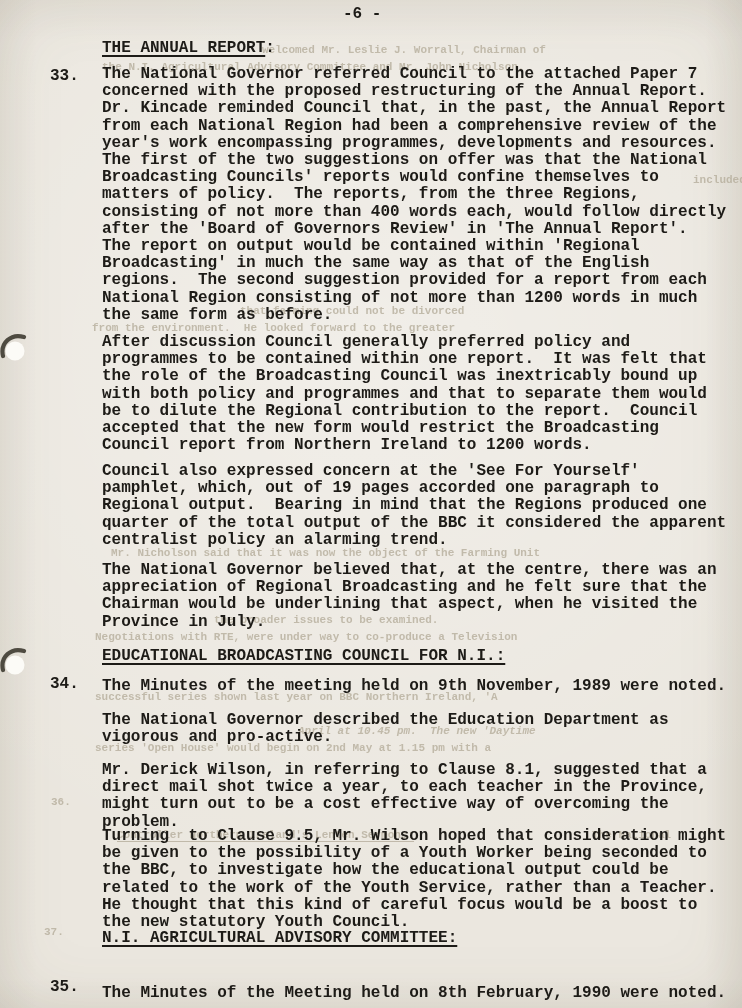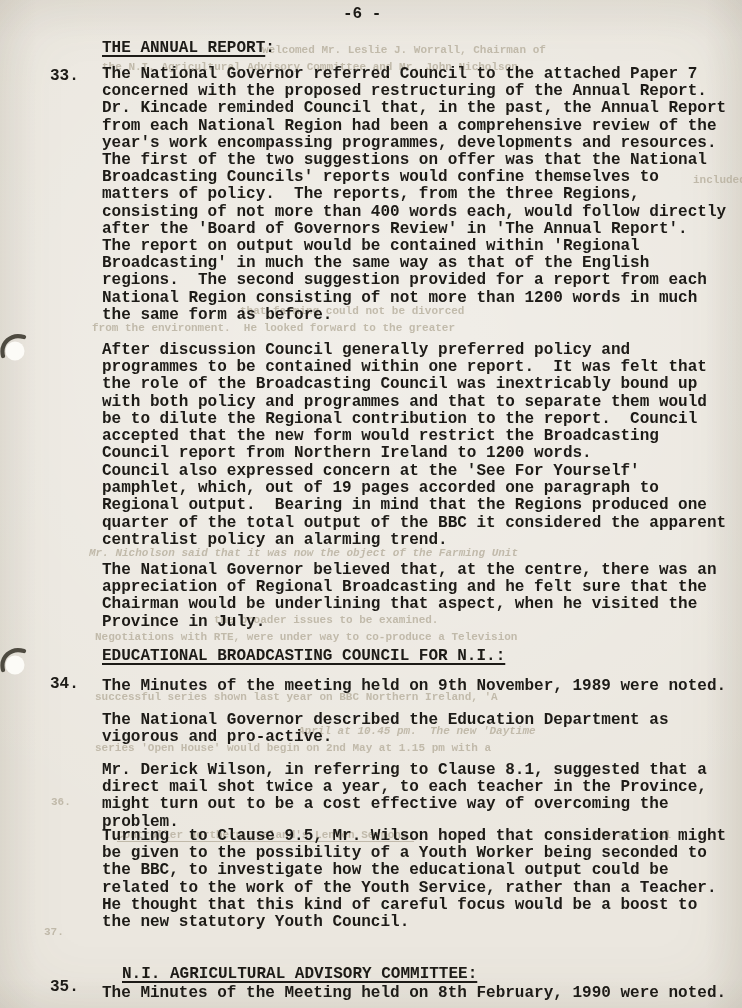--- a/index.html
+++ b/index.html
@@ -57,21 +57,21 @@
 <body>
 
 <div class="page">
   <div class="line-block pageno">-6 -</div>
   <div id="ghost-layer">
       <span class="ghost" style="left: 262px; top: 42px;">welcomed Mr. Leslie J. Worrall, Chairman of</span>
       <span class="ghost" style="left: 102px; top: 59px;">the N.I. Agricultural Advisory Committee and Mr. John Nicholson,</span>
       <span class="ghost" style="left: 645px; top: 172px; margin-left: 48px;">included</span>
       <span class="ghost" style="left: 240px; top: 303px;">that farming could not be divorced</span>
       <span class="ghost" style="left: 92px; top: 320px;">from the environment.  He looked forward to the greater</span>
-      <span class="ghost" style="left: 89px; top: 545px; font-style: italic;">Mr. Nicholson said that it was now the object of the Farming Unit</span>
+      <span class="ghost" style="left: 111px; top: 545px;">Mr. Nicholson said that it was now the object of the Farming Unit</span>
       <span class="ghost" style="left: 214px; top: 612px;">the broader issues to be examined.</span>
       <span class="ghost" style="left: 95px; top: 629px;">Negotiations with RTE, were under way to co-produce a Television</span>
       <span class="ghost" style="left: 95px; top: 689px; text-align: center;">successful series shown last year on BBC Northern Ireland, 'A</span>
       <span class="ghost" style="left: 298px; top: 723px; font-style: italic;">April at 10.45 pm.  The new 'Daytime</span>
       <span class="ghost" style="left: 95px; top: 740px;">series 'Open House' would begin on 2nd May at 1.15 pm with a</span>
       <span class="ghost" style="left: 51px; top: 794px;">36.</span>
       <span class="ghost u" style="left: 88px; top: 827px;">Controller Northern Ireland's Lenten Sermons:</span>
       <span class="ghost" style="left: 592px; top: 827px;">The National</span>
       <span class="ghost" style="left: 44px; top: 924px;">37.</span>
     </div>
@@ -86,21 +86,21 @@
 The first of the two suggestions on offer was that the National
 Broadcasting Councils' reports would confine themselves to
 matters of policy.  The reports, from the three Regions,
 consisting of not more than 400 words each, would follow directly
 after the 'Board of Governors Review' in 'The Annual Report'.
 The report on output would be contained within 'Regional
 Broadcasting' in much the same way as that of the English
 regions.  The second suggestion provided for a report from each
 National Region consisting of not more than 1200 words in much
 the same form as before.</div>
-      <div class="line-block para" style="top: 342px;">After discussion Council generally preferred policy and
+      <div class="line-block para" style="top: 334px;">After discussion Council generally preferred policy and
 programmes to be contained within one report.  It was felt that
 the role of the Broadcasting Council was inextricably bound up
 with both policy and programmes and that to separate them would
 be to dilute the Regional contribution to the report.  Council
 accepted that the new form would restrict the Broadcasting
 Council report from Northern Ireland to 1200 words.</div>
       <div class="line-block para" style="top: 463px;">Council also expressed concern at the 'See For Yourself'
 pamphlet, which, out of 19 pages accorded one paragraph to
 Regional output.  Bearing in mind that the Regions produced one
 quarter of the total output of the BBC it considered the apparent
@@ -118,21 +118,21 @@
 direct mail shot twice a year, to each teacher in the Province,
 might turn out to be a cost effective way of overcoming the
 problem.</div>
       <div class="line-block para" style="top: 828px;">Turning  to Clause 9.5, Mr. Wilson hoped that consideration might
 be given to the possibility of a Youth Worker being seconded to
 the BBC, to investigate how the educational output could be
 related to the work of the Youth Service, rather than a Teacher.
 He thought that this kind of careful focus would be a boost to
 the new statutory Youth Council.</div>
       <div class="line-block section-number" style="top: 951px;">35.</div>
-      <div class="line-block heading" style="top: 966px; margin-left: 20px;"><span class="u">N.I. AGRICULTURAL ADVISORY COMMITTEE:</span></div>
+      <div class="line-block heading" style="top: 930px;"><span class="u">N.I. AGRICULTURAL ADVISORY COMMITTEE:</span></div>
       <div class="line-block para" style="top: 985px; text-align: center;">The Minutes of the Meeting held on 8th February, 1990 were noted.</div>
     </div>
   <div id="artifact-layer">
       <div class="punch" style="left: 0px; top: 328px;"><svg width="36" height="42" viewBox="0 0 36 42">
           <circle cx="15" cy="23" r="9.5" fill="#fcfbf7"></circle>
           <path d="M3 28 C 0 15, 11 5, 24 9" stroke="#3e3b31" stroke-width="4.2" fill="none" stroke-linecap="round" opacity="0.9"></path>
         </svg></div>
       <div class="punch" style="left: 0px; top: 642px;"><svg width="36" height="42" viewBox="0 0 36 42">
           <circle cx="15" cy="23" r="9.5" fill="#fcfbf7"></circle>
           <path d="M3 28 C 0 15, 11 5, 24 9" stroke="#3e3b31" stroke-width="4.2" fill="none" stroke-linecap="round" opacity="0.9"></path>

